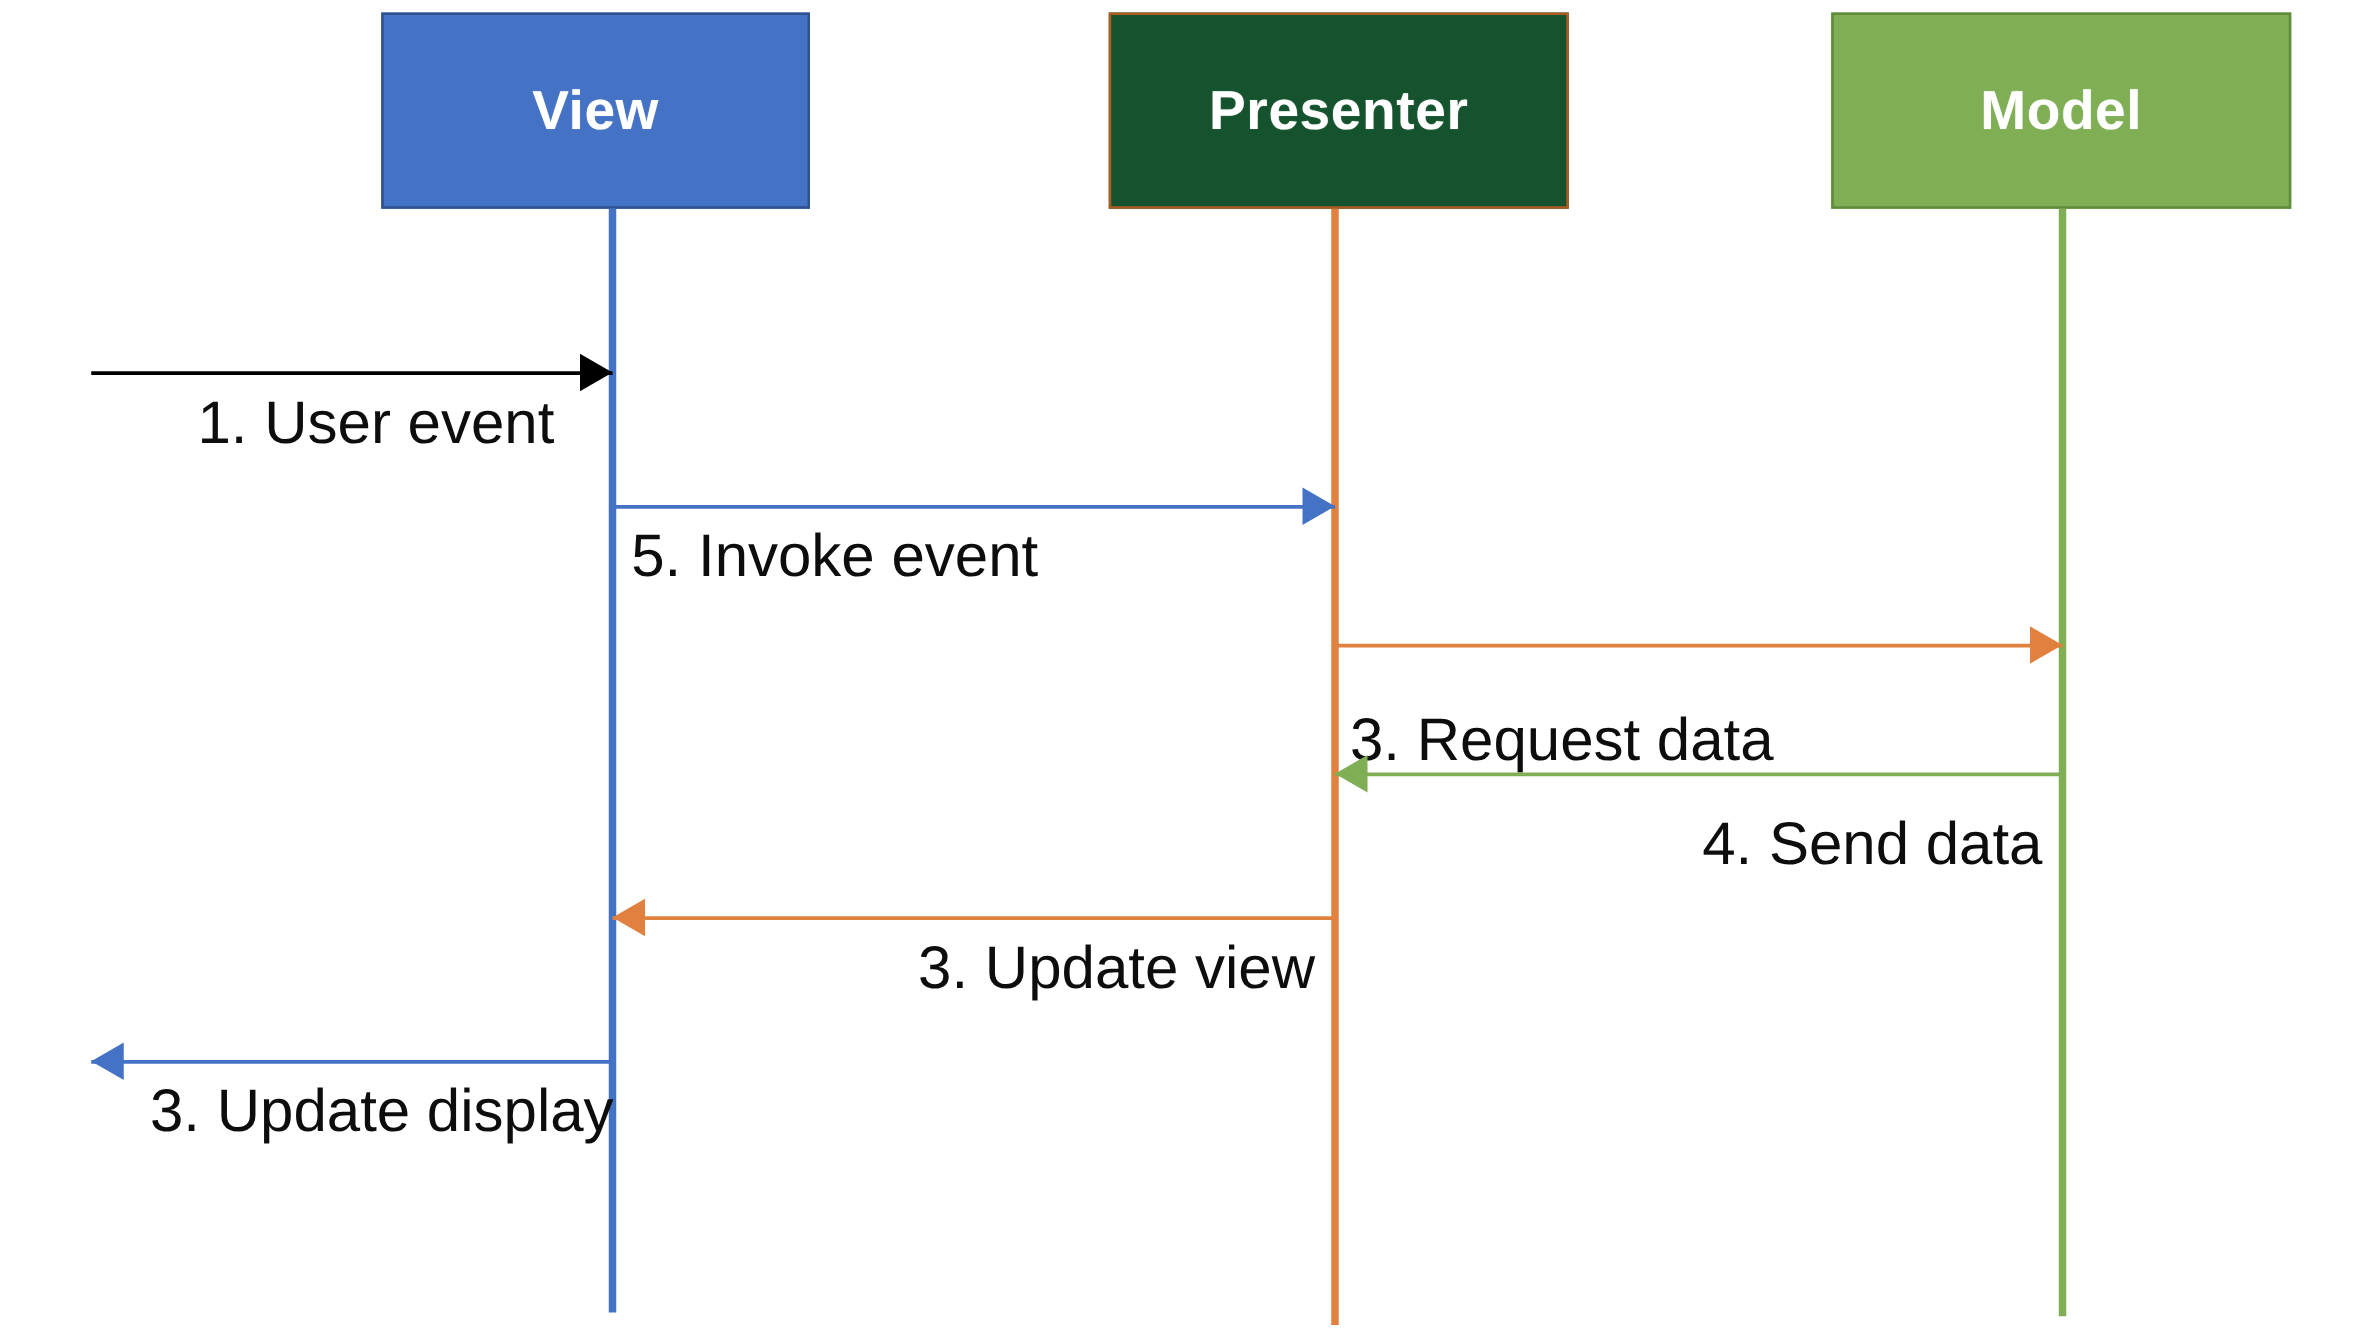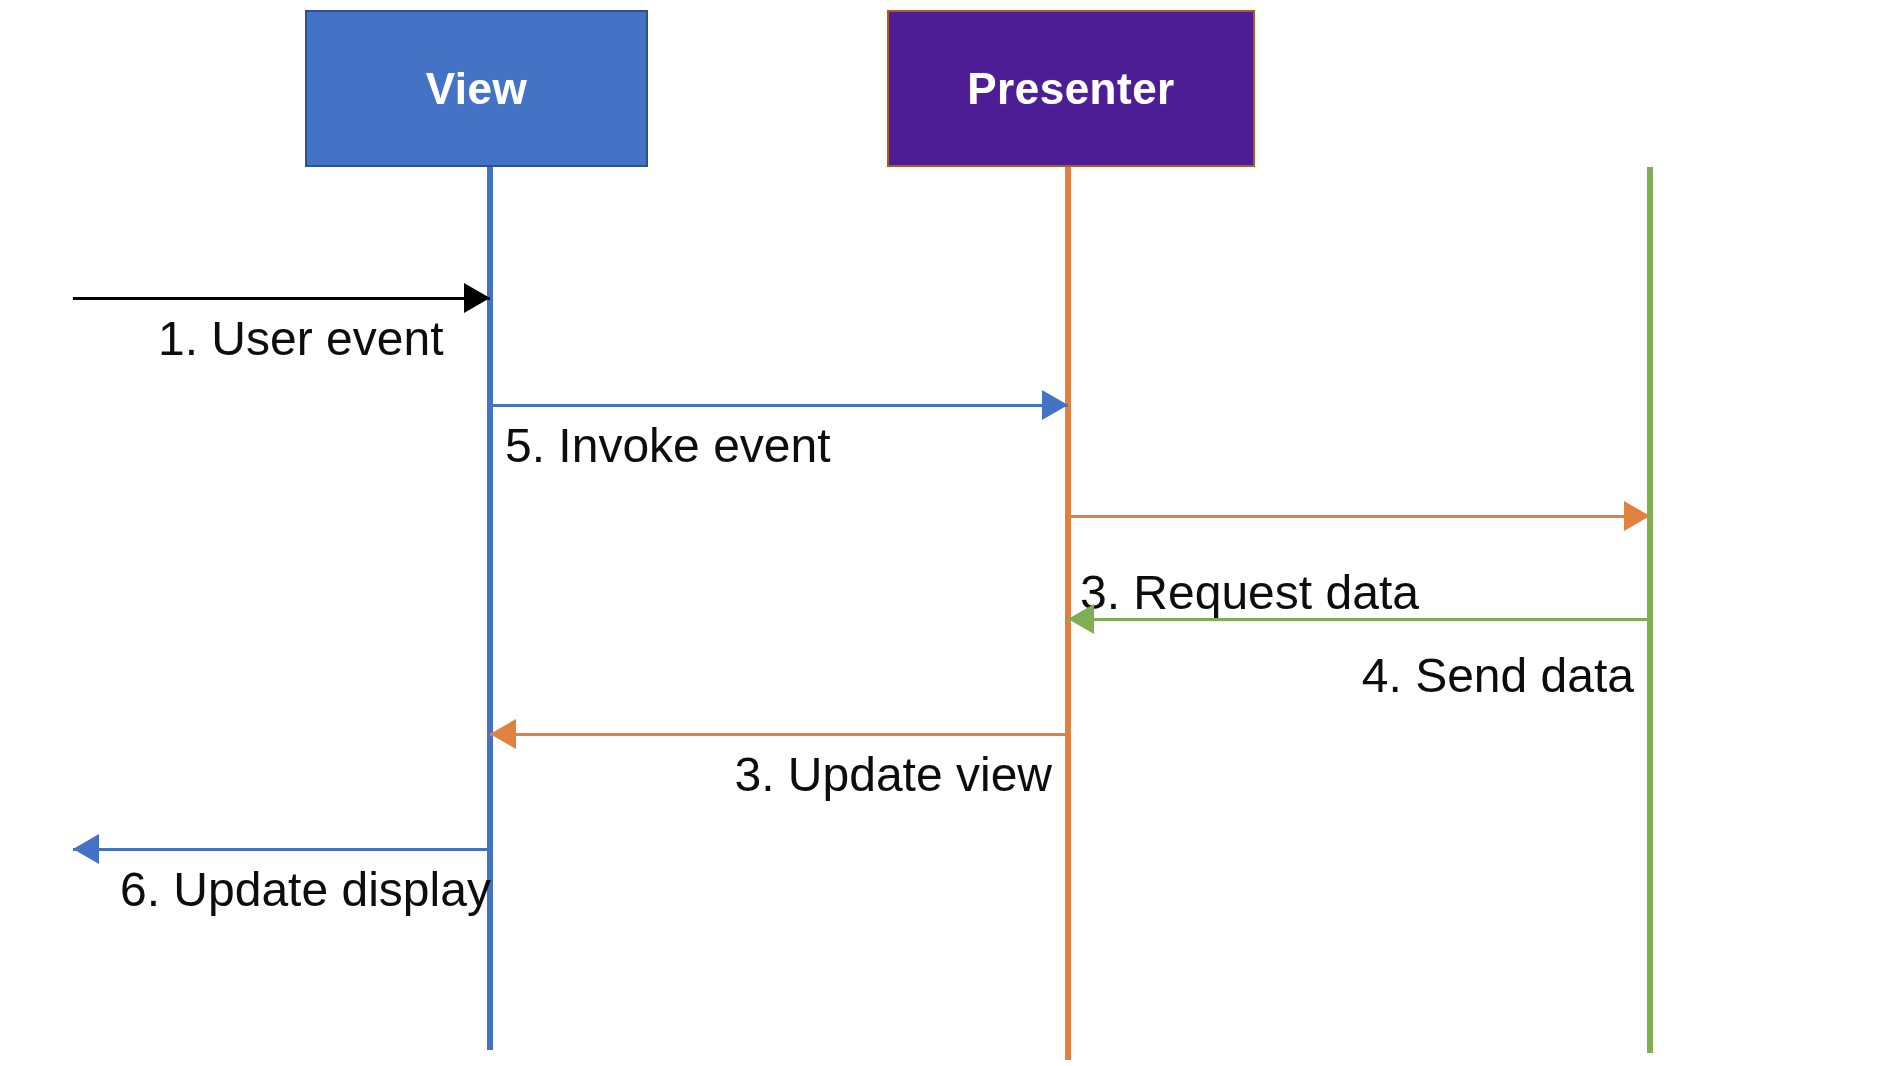--- a/index.html
+++ b/index.html
@@ -72,22 +72,25 @@
   }
 </style>
 </head>
 <body>
 
 <div id="canvas">
 
   <div class="participant-box" id="box-view" style="left: 305px; top: 10px; width: 343px; height: 157px; background: rgb(68, 114, 196); border: 2px solid rgb(47, 82, 143);">
     <span class="participant-label">View</span>
   </div>
-  <div class="participant-box" id="box-presenter" style="left: 887px; top: 10px; width: 368px; height: 157px; background: #4c1d95; border: 2px solid rgb(174, 90, 33);">
+  <div class="participant-box" id="box-presenter" style="left: 887px; top: 10px; width: 368px; height: 157px; background: #14532d; border: 2px solid rgb(174, 90, 33);">
     <span class="participant-label">Presenter</span>
+  </div>
+  <div class="participant-box" id="box-model" style="left: 1465px; top: 10px; width: 368px; height: 157px; background: rgb(127, 174, 85); border: 2px solid rgb(94, 140, 58);">
+    <span class="participant-label">Model</span>
   </div>
 
   <div class="lifeline" id="lifeline-view" style="left: 487px; top: 167px; height: 883px; background: rgb(68, 114, 196);"></div>
   <div class="lifeline" id="lifeline-presenter" style="left: 1065px; top: 167px; height: 893px; background: rgb(224, 129, 63);"></div>
   <div class="lifeline" id="lifeline-model" style="left: 1647px; top: 167px; height: 886px; background: rgb(127, 174, 85);"></div>
 
   <div class="msg-line" id="line-msg-1" style="left: 73px; top: 297px; width: 417px; border-top-color: rgb(0, 0, 0);"></div>
   <div class="arrowhead right" id="head-msg-1" style="top: 283px; left: 464px; border-left-color: rgb(0, 0, 0);"></div>
   <div class="msg-label" id="label-msg-1" style="top: 313px; left: 158px;">1. User event</div>
 
@@ -102,15 +105,15 @@
   <div class="msg-line" id="line-msg-4" style="left: 1068px; top: 618px; width: 582px; border-top-color: rgb(127, 174, 85);"></div>
   <div class="arrowhead left" id="head-msg-4" style="top: 604px; left: 1068px; border-right-color: rgb(127, 174, 85);"></div>
   <div class="msg-label align-right" id="label-msg-4" style="top: 650px; left: 1115px; width: 519px;">4. Send data</div>
 
   <div class="msg-line" id="line-msg-5" style="left: 490px; top: 733px; width: 578px; border-top-color: rgb(224, 129, 63);"></div>
   <div class="arrowhead left" id="head-msg-5" style="top: 719px; left: 490px; border-right-color: rgb(224, 129, 63);"></div>
   <div class="msg-label align-right" id="label-msg-5" style="top: 749px; left: 540px; width: 512px;">3. Update view</div>
 
   <div class="msg-line" id="line-msg-6" style="left: 73px; top: 848px; width: 417px; border-top-color: rgb(68, 114, 196);"></div>
   <div class="arrowhead left" id="head-msg-6" style="top: 834px; left: 73px; border-right-color: rgb(68, 114, 196);"></div>
-  <div class="msg-label" id="label-msg-6" style="top: 864px; left: 120px;">6. Update display</div>
+  <div class="msg-label" id="label-msg-6" style="top: 864px; left: 120px;">3. Update display</div>
 
 </div>
 
 </body></html>

